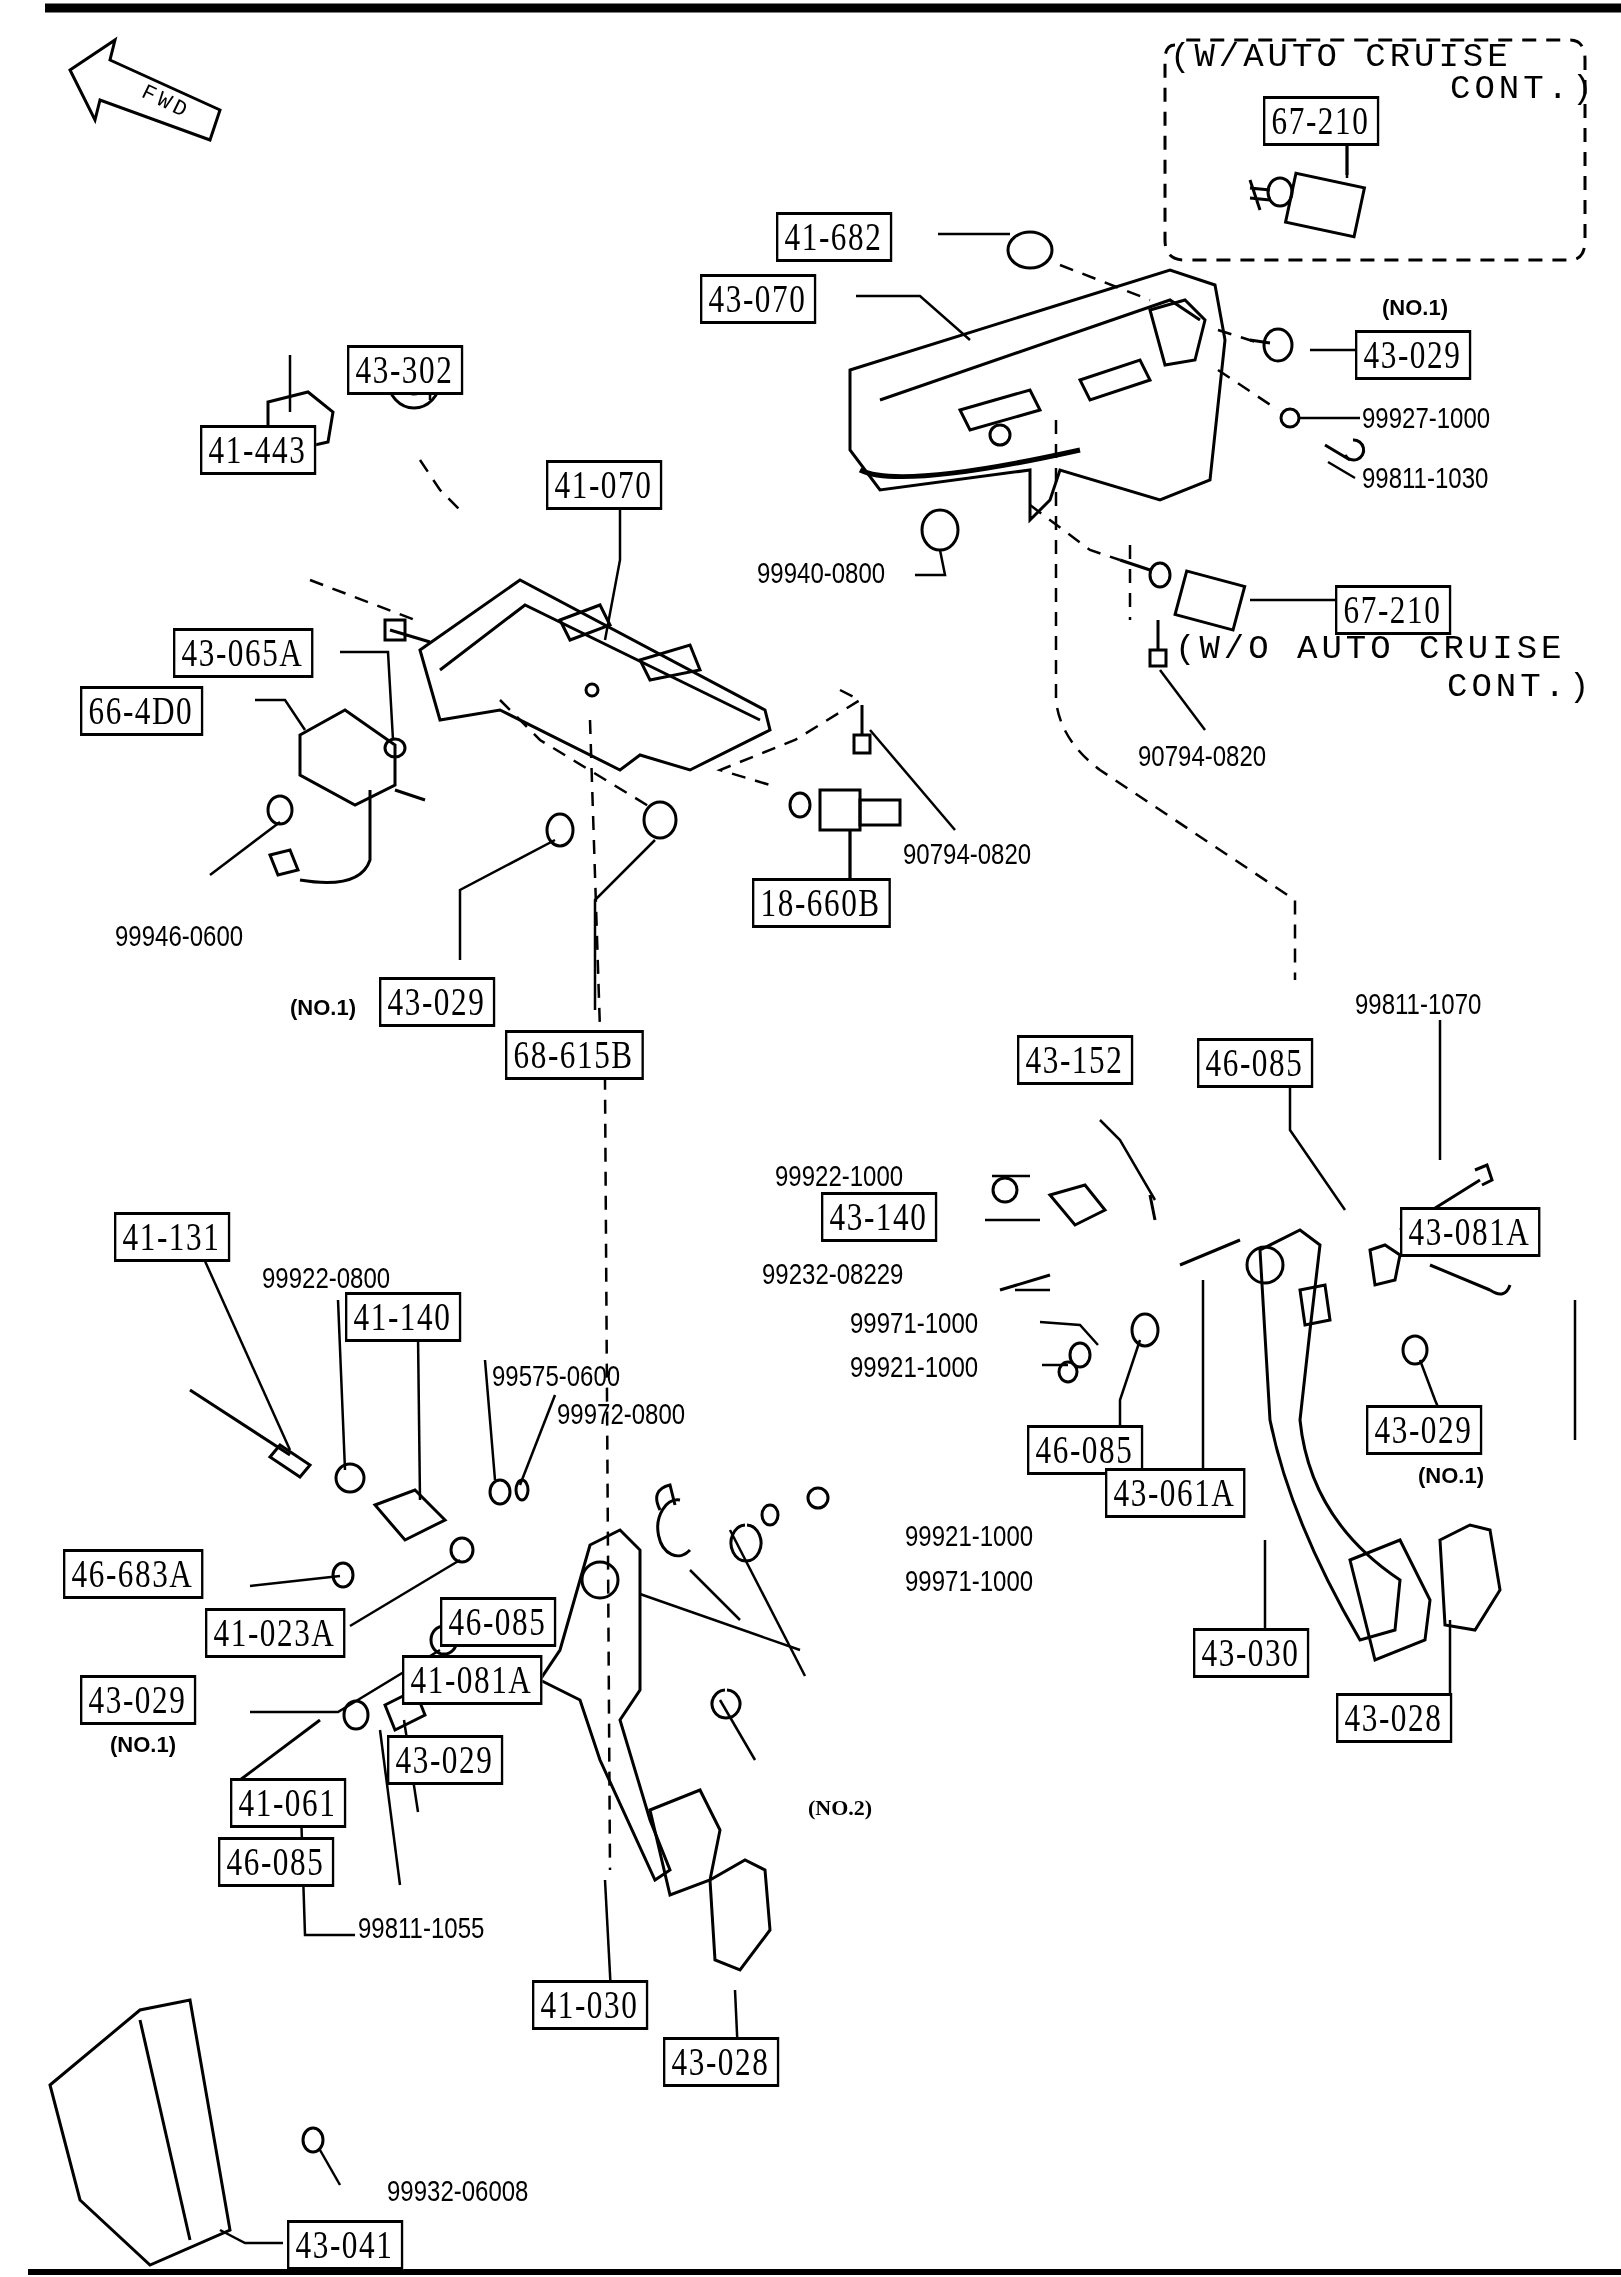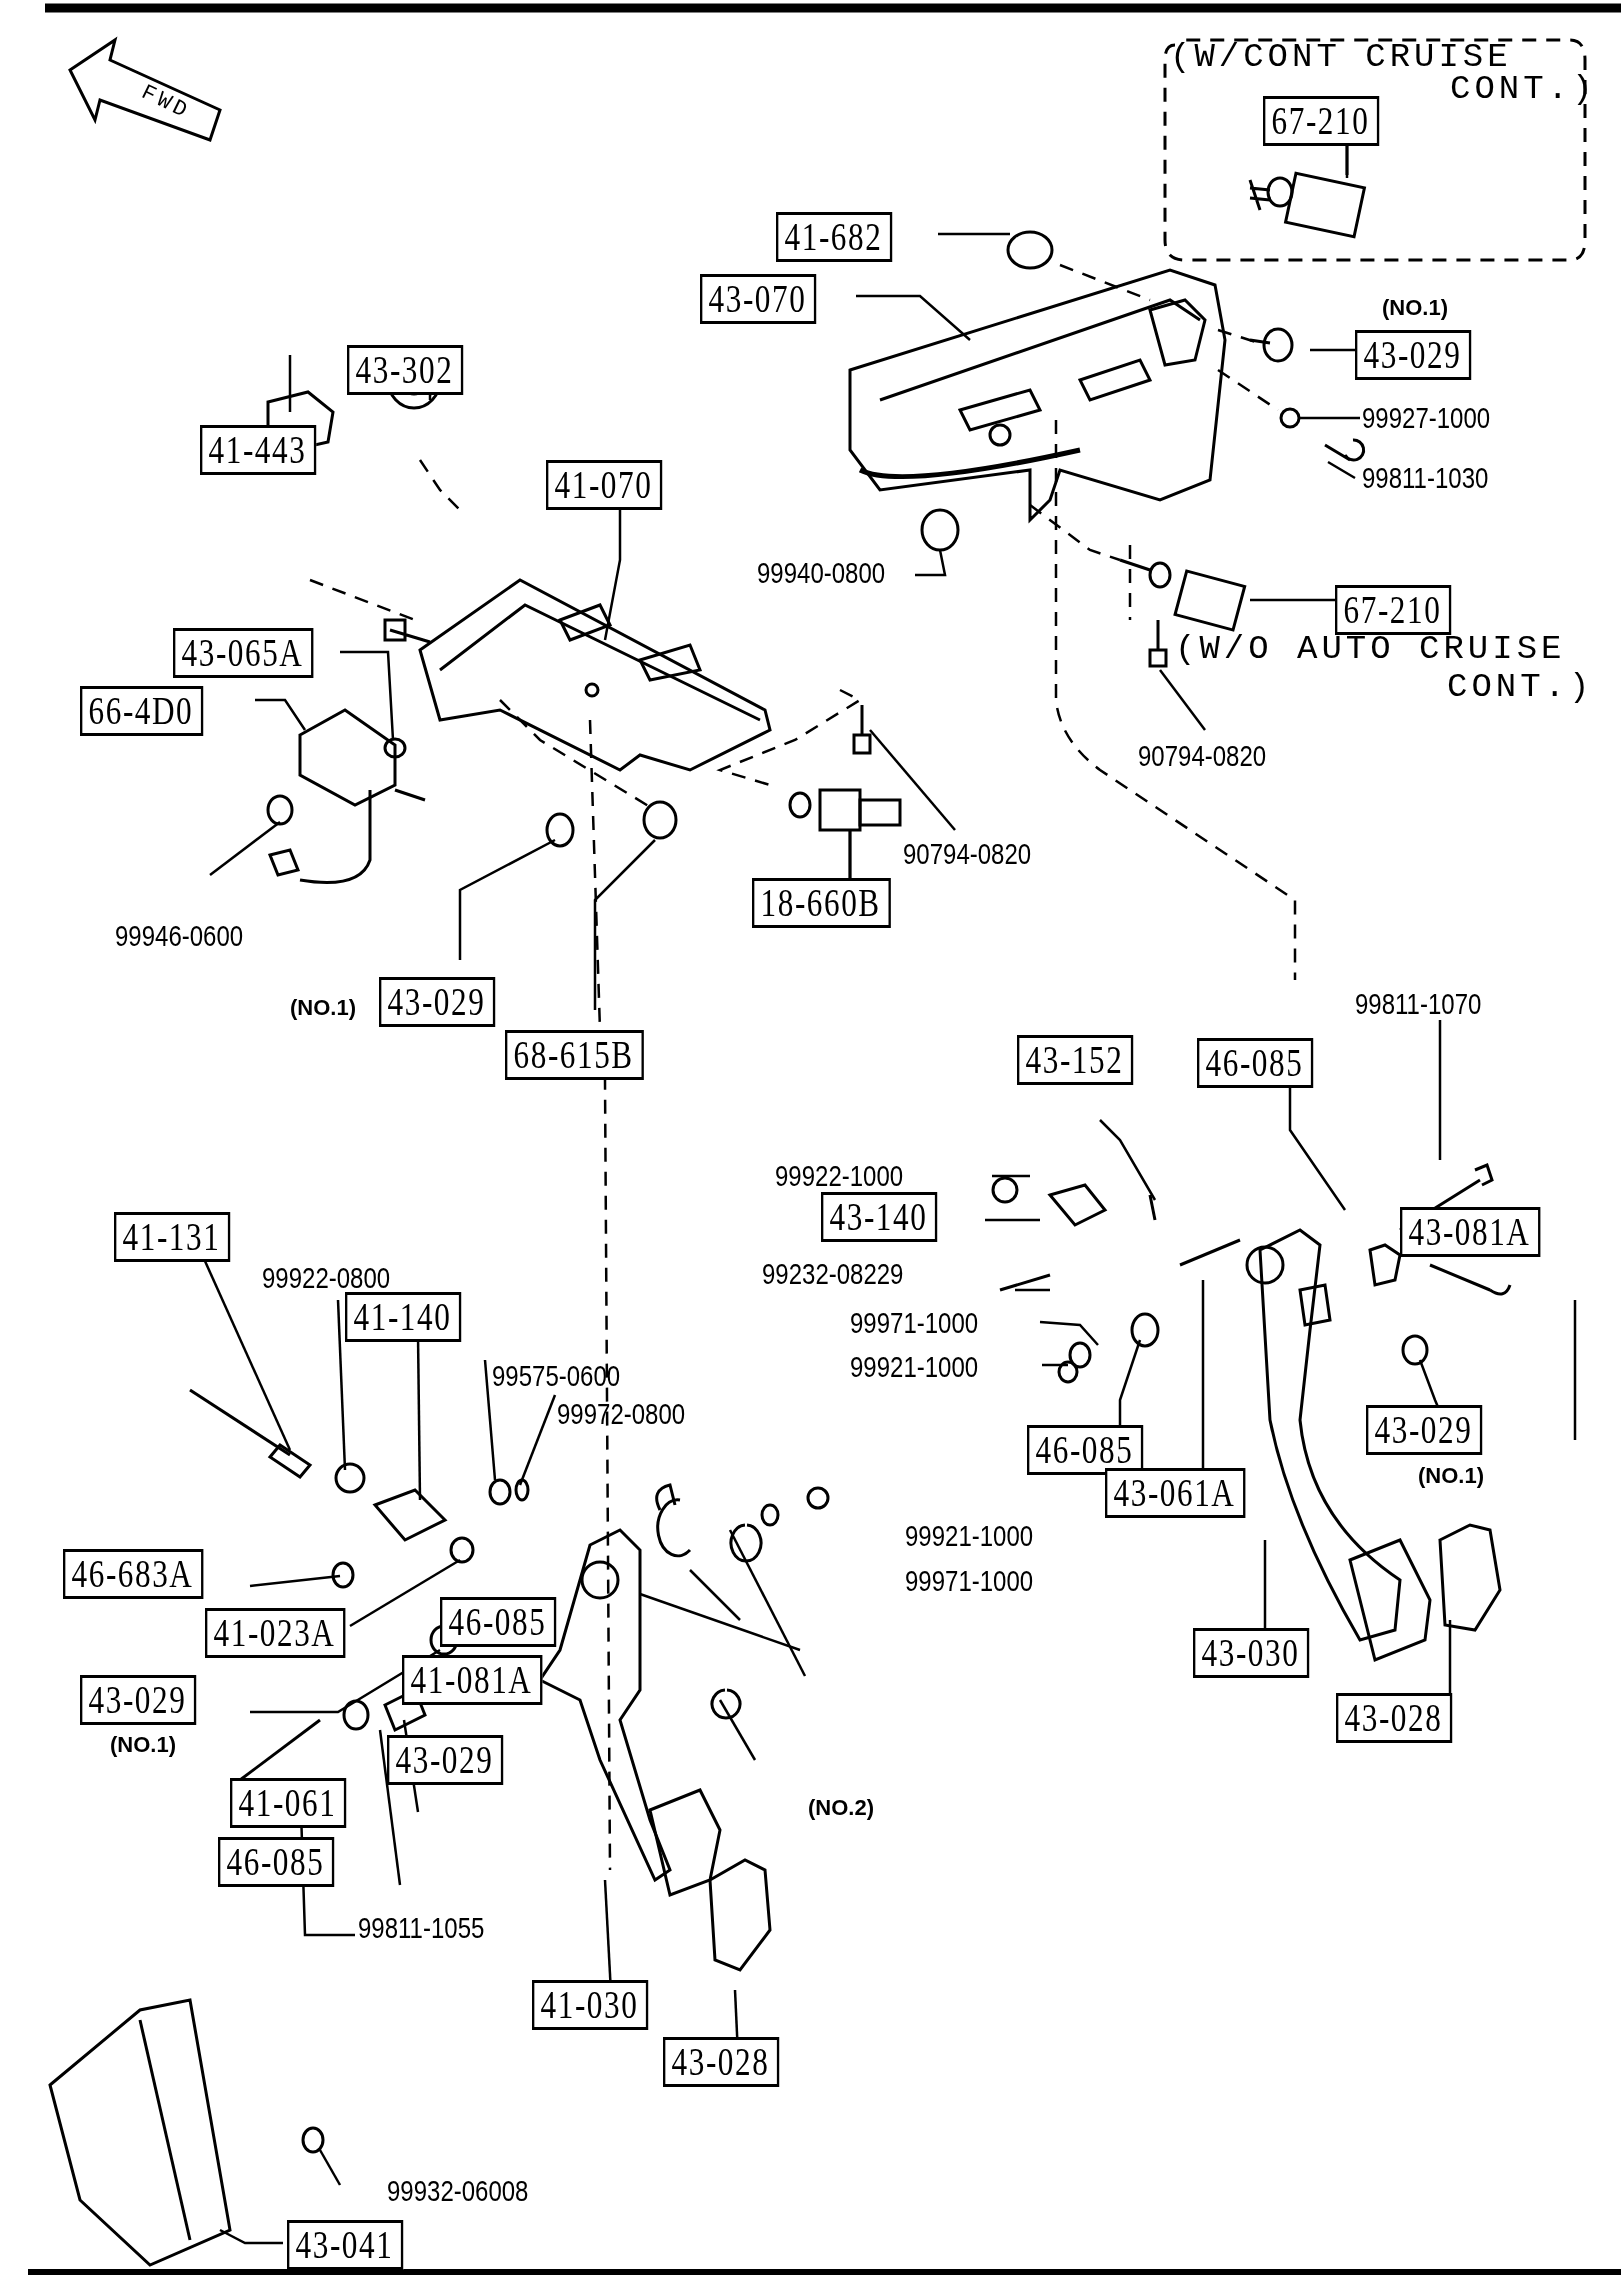--- a/index.html
+++ b/index.html
@@ -219,21 +219,21 @@
         <path d="M340 2185 L320 2150"></path>
         <path d="M283 2243 L245 2243 L220 2230"></path>
       </g>
     </g>
   </svg>
 
   <div class="fwd">
     <span class="cap" style="position:absolute;left:45px;top:30px;font-size:22px;transform:rotate(26deg);">FWD</span>
   </div>
 
-  <div class="cap" style="left:1170px;top:38px;">(W/CONT CRUISE</div>
+  <div class="cap" style="left:1170px;top:38px;">(W/AUTO CRUISE</div>
   <div class="cap" style="left:1450px;top:70px;">CONT.)</div>
   <div class="cap" style="left:1175px;top:630px;">(W/O AUTO CRUISE</div>
   <div class="cap" style="left:1447px;top:668px;">CONT.)</div>
 
   <div class="box" style="left:1263px;top:96px;">67-210</div>
   <div class="box" style="left:776px;top:212px;">41-682</div>
   <div class="box" style="left:700px;top:274px;">43-070</div>
   <div class="box" style="left:1355px;top:330px;">43-029</div>
   <div class="box" style="left:347px;top:345px;">43-302</div>
   <div class="box" style="left:200px;top:425px;">41-443</div>
@@ -283,15 +283,15 @@
   <div class="num" style="left:557px;top:1398px;">99972-0800</div>
   <div class="num" style="left:905px;top:1520px;">99921-1000</div>
   <div class="num" style="left:905px;top:1565px;">99971-1000</div>
   <div class="num" style="left:358px;top:1912px;">99811-1055</div>
   <div class="num" style="left:387px;top:2175px;">99932-06008</div>
 
   <div class="note" style="left:1382px;top:295px;">(NO.1)</div>
   <div class="note" style="left:290px;top:995px;">(NO.1)</div>
   <div class="note" style="left:1418px;top:1463px;">(NO.1)</div>
   <div class="note" style="left:110px;top:1732px;">(NO.1)</div>
-  <div class="note" style="left:808px;top:1795px;">(NO.2)</div>
+  <div class="note" style="left:808px;top:1795px;font-family:Liberation Serif, serif;">(NO.2)</div>
 
 </div>
 
 </body></html>

